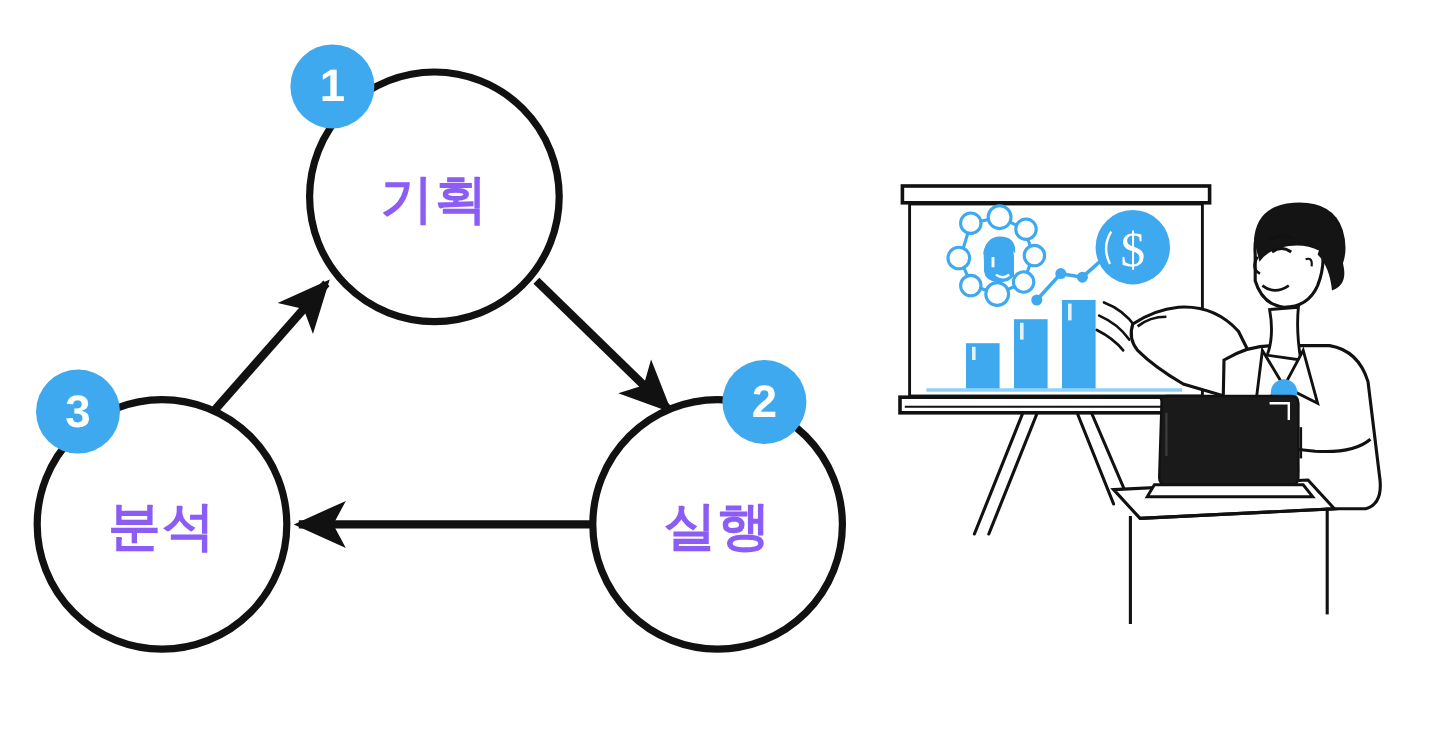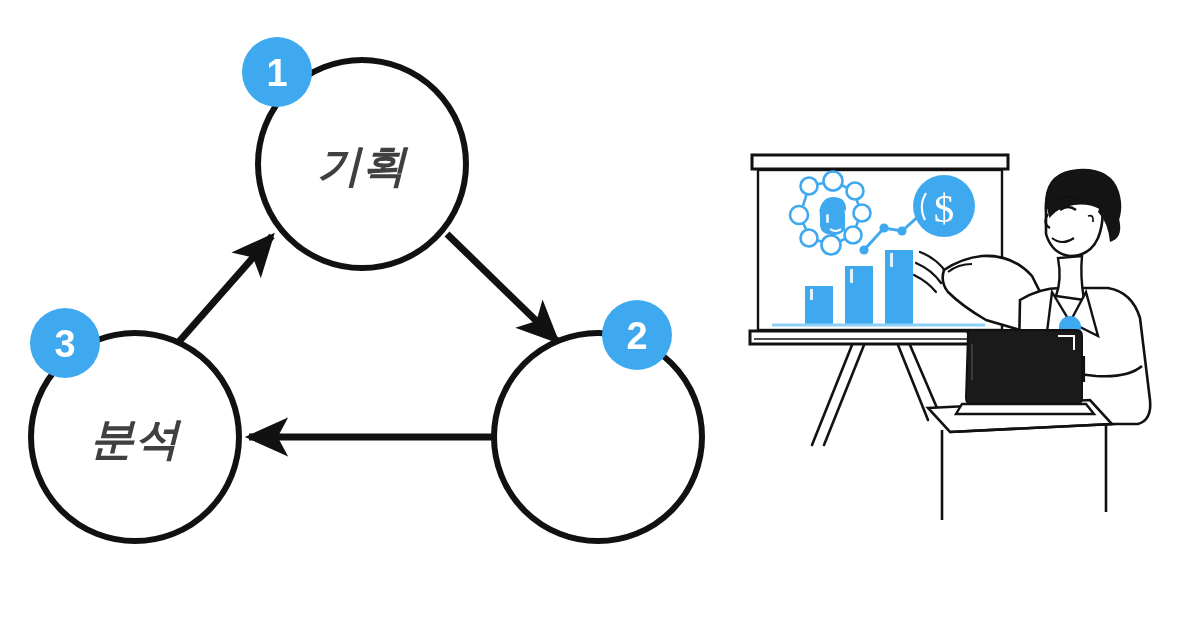--- a/index.html
+++ b/index.html
@@ -25,25 +25,24 @@
     top: 0;
     left: 0;
     width: 1200px;
     height: 630px;
   }
   .node-label {
     position: absolute;
     transform: translate(-50%, -50%);
     font-weight: bold;
     font-size: 44px;
-    color: #404040;
+    color: #8b5cf6;
     letter-spacing: 1px;
     white-space: nowrap;
     font-family: "Liberation Sans", "DejaVu Sans", sans-serif;
-    font-style: italic;
   }
   .badge-label {
     position: absolute;
     transform: translate(-50%, -50%);
     font-weight: bold;
     font-size: 38px;
     color: #ffffff;
     white-space: nowrap;
     font-family: "Liberation Sans", "DejaVu Sans", sans-serif;
   }
@@ -69,20 +68,21 @@
     <circle cx="362" cy="164" r="104" fill="#ffffff" stroke="#111111" stroke-width="6"></circle>
     <circle cx="598" cy="437" r="104" fill="#ffffff" stroke="#111111" stroke-width="6"></circle>
     <circle cx="135" cy="437" r="104" fill="#ffffff" stroke="#111111" stroke-width="6"></circle>
 
     <circle cx="277" cy="72" r="35" fill="#3FA9F0"></circle>
     <circle cx="637" cy="335" r="35" fill="#3FA9F0"></circle>
     <circle cx="65" cy="343" r="35" fill="#3FA9F0"></circle>
   </svg>
 
   <div class="node-label" style="left:362px; top:166px;">기획</div>
+  <div class="node-label" style="left:598px; top:439px;">실행</div>
   <div class="node-label" style="left:135px; top:439px;text-align:right;">분석</div>
 
   <div class="badge-label" style="left:277px; top:73px;">1</div>
   <div class="badge-label" style="left:637px; top:336px;">2</div>
   <div class="badge-label" style="left:65px; top:344px;">3</div>
 
   <svg class="layer" viewBox="0 0 1200 630">
 
     <g stroke="#111111" stroke-width="2.6" fill="none" stroke-linecap="round">
       <line x1="852" y1="345" x2="812" y2="445"></line>

